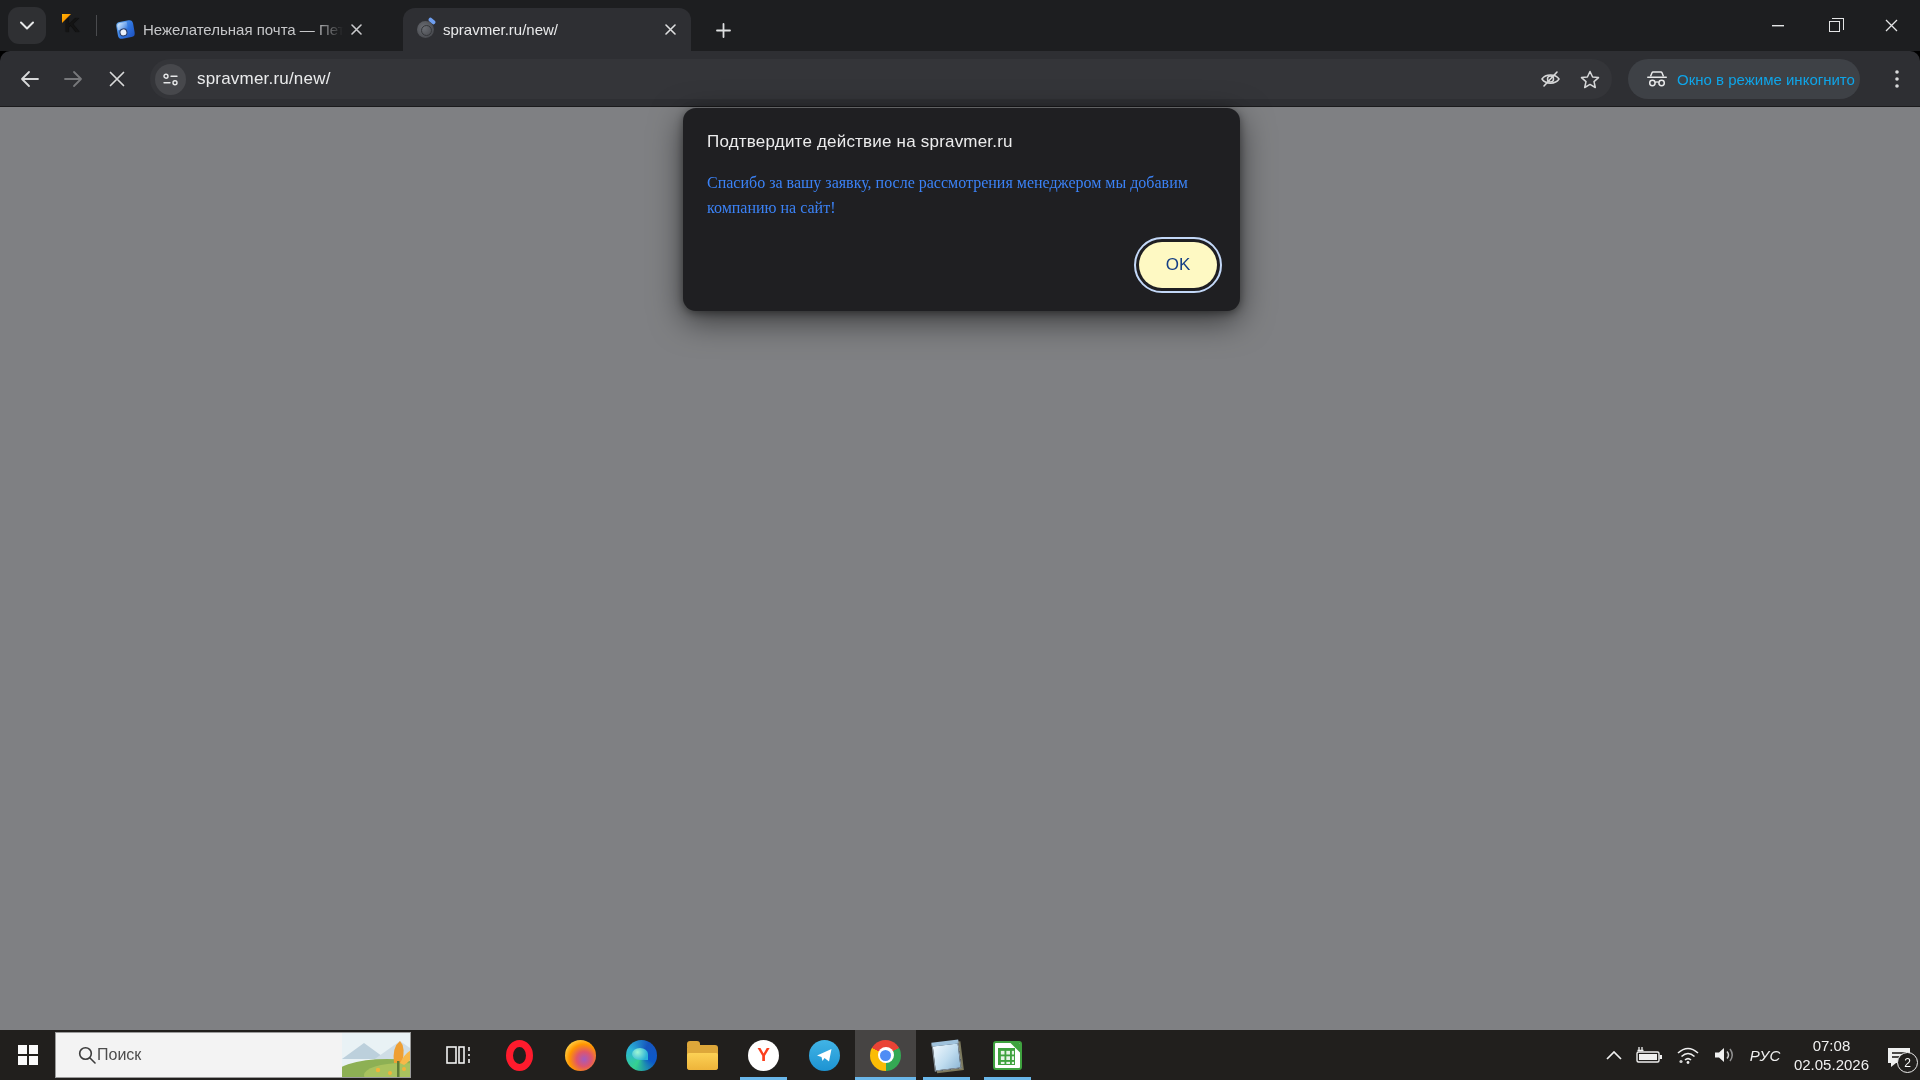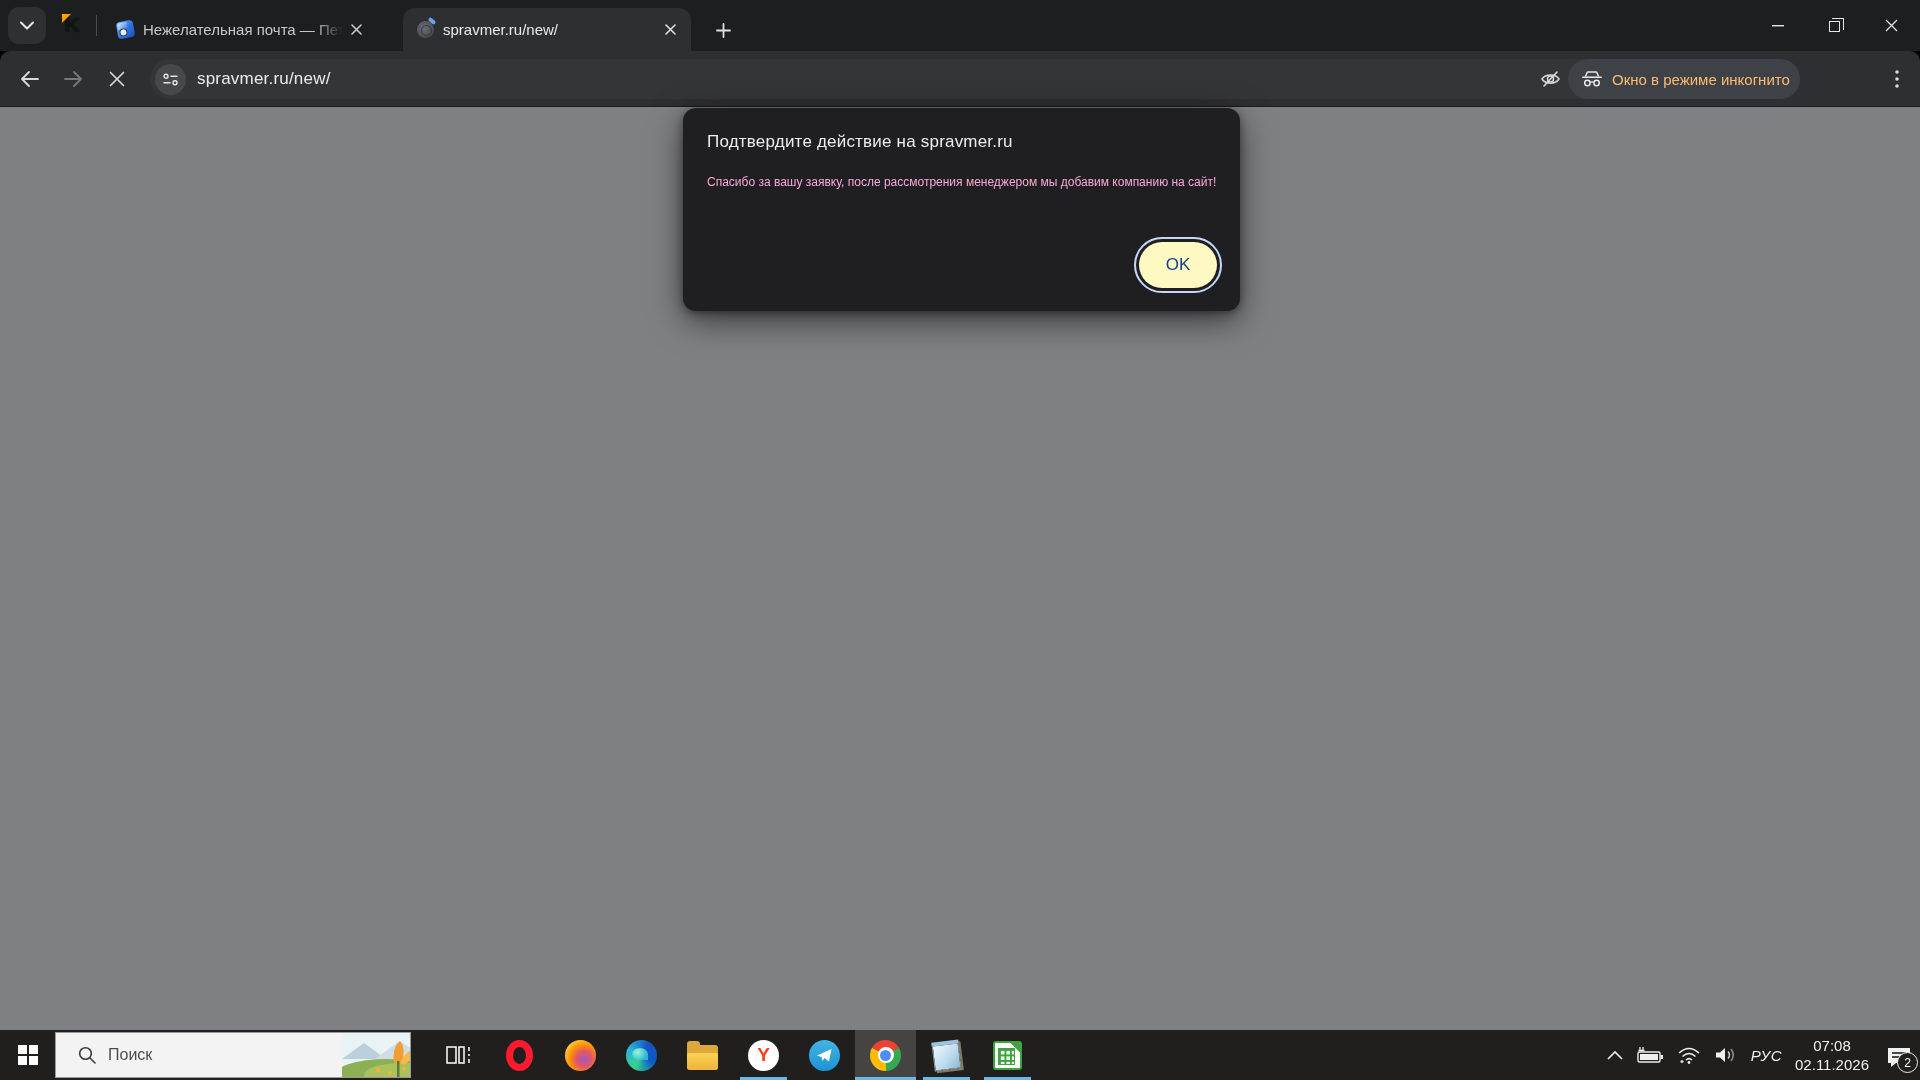--- a/index.html
+++ b/index.html
@@ -39,42 +39,42 @@
   .restore-glyph { position:relative; width:11px; height:11px; border:1px solid #e4e5e6; margin-top:2px; background:#1d1e20; }
   .restore-glyph::before { content:""; position:absolute; left:2px; top:-4px; width:11px; height:11px; border:1px solid #e4e5e6; border-left:none; border-bottom:none; }
 
   
   .toolbar { position:absolute; left:0; top:51px; width:1920px; height:56px; background:#2e2f33; border-radius:10px 10px 0 0; border-bottom:1px solid #1b1b1d; }
   .nav-btn { position:absolute; top:8px; width:40px; height:40px; border-radius:50%; display:flex; align-items:center; justify-content:center; cursor:pointer; }
   .omnibox { position:absolute; left:150px; top:8px; width:1462px; height:40px; border-radius:20px; background:#343539; display:flex; align-items:center; }
   .site-chip { width:31px; height:31px; border-radius:50%; background:#47484c; margin-left:5px; display:flex; align-items:center; justify-content:center; cursor:pointer; flex:0 0 auto; }
   .url-text { margin-left:11px; font-size:17px; color:#eaebec; letter-spacing:.2px; flex:1 1 auto; white-space:nowrap; overflow:hidden; }
   .omni-icon { width:36px; height:36px; border-radius:50%; display:flex; align-items:center; justify-content:center; cursor:pointer; flex:0 0 auto; margin-right:4px; }
-  .incog-badge { position:absolute; left:1568px; top:8px; height:40px; width:232px; border-radius:20px; background:#3e4146; display:flex; align-items:center; color:#fdba74; font-size:15px; }
+  .incog-badge { position:absolute; left:1628px; top:8px; height:40px; width:232px; border-radius:20px; background:#3e4146; display:flex; align-items:center; color:#0ea5e9; font-size:15px;justify-content:center; }
   .incog-badge svg { margin:0 9px 0 13px; flex:0 0 auto; }
   .menu-btn { position:absolute; left:1878px; top:8px; width:38px; height:40px; display:flex; align-items:center; justify-content:center; cursor:pointer; }
 
   
   .page { position:absolute; left:0; top:107px; width:1920px; height:923px; background:#7f8083; }
 
   
   .dialog { position:absolute; left:683px; top:108px; width:557px; height:203px; background:#1f1f22; border-radius:13px; box-shadow:0 10px 32px rgba(0,0,0,.55),0 2px 8px rgba(0,0,0,.4); }
   .dialog-title { position:absolute; left:24px; top:24px; right:12px; font-size:17px; font-weight:normal; color:#ececed; letter-spacing:.2px; }
-  .dialog-msg { position:absolute; left:24px; top:62px; width:512px; font-size:12px; line-height:25px; color:#f9a8d4; }
+  .dialog-msg { position:absolute; left:24px; top:62px; width:512px; font-size:16px; line-height:25px; color:#3b82f6;font-family:Liberation Serif, serif; }
   .ok-ring { position:absolute; right:18px; bottom:18px; border:2px solid #c3d8f8; border-radius:29px; padding:3px; cursor:pointer; }
   .ok-btn { width:78px; height:46px; border-radius:23px; background:#fef9c3; color:#153f85; font-size:17px; display:flex; align-items:center; justify-content:center; font-family:inherit; border:none; cursor:pointer; }
 
   
   .taskbar { position:absolute; left:0; top:1030px; width:1920px; height:50px; background:#211f1d; }
   .start-btn { position:absolute; left:0; top:0; width:55px; height:50px; display:flex; align-items:center; justify-content:center; cursor:pointer; }
   .win-logo { display:grid; grid-template-columns:9px 9px; grid-template-rows:9px 9px; gap:2px; }
   .win-logo span { background:#fbfbfb; }
   .searchbox { position:absolute; left:55px; top:2px; width:356px; height:46px; background:#f3f3f3; border:1px solid #9a9a9a; display:flex; align-items:center; }
   .searchbox svg { margin-left:22px; flex:0 0 auto; }
-  .searchbox input { border:none; outline:none; background:transparent; font-size:16px; color:#8b5cf6; margin-left:12px; width:160px; font-family:inherit; }
+  .searchbox input { border:none; outline:none; background:transparent; font-size:16px; color:#8b5cf6; margin-left:1px; width:160px; font-family:inherit; }
   .searchbox input::placeholder { color:#4d4d4d; opacity:1; }
   .search-art { position:absolute; right:0; top:0; width:90px; height:44px; overflow:hidden; }
 
   .app-slots { position:absolute; left:428px; top:0; height:50px; display:flex; }
   .slot { width:61px; height:50px; position:relative; display:flex; align-items:center; justify-content:center; cursor:pointer; }
   .slot.highlight { background:rgba(255,255,255,.17); }
   .slot.running::after { content:""; position:absolute; bottom:0; left:7px; right:7px; height:3px; background:#6ab7ea; }
   .slot.highlight.running::after { left:0; right:0; }
 
   .ico { width:31px; height:31px; position:relative; }
@@ -355,21 +355,21 @@
       <div class="tray-item">
         <svg width="24" height="18" viewBox="0 0 24 18">
           <path d="M2 6.5 H6 L11 2 V16 L6 11.5 H2 Z" fill="#f0f0f0"></path>
           <path d="M14 5.5 Q17 9 14 12.5" fill="none" stroke="#c9c9c9" stroke-width="1.5"></path>
           <path d="M17 3 Q21.5 9 17 15" fill="none" stroke="#8f8f8f" stroke-width="1.5"></path>
         </svg>
       </div>
       <div class="tray-item lang">РУС</div>
       <div class="clock">
         <div>07:08</div>
-        <div>02.11.2026</div>
+        <div>02.05.2026</div>
       </div>
       <div class="tray-item notif">
         <svg width="26" height="24" viewBox="0 0 26 24" style="margin-top:6px">
           <path d="M2 2 H24 V17 H10 L5 21 V17 H2 Z" fill="#f0f0f0"></path>
           <line x1="6" y1="7" x2="20" y2="7" stroke="#211f1d" stroke-width="1.6"></line>
           <line x1="6" y1="11" x2="20" y2="11" stroke="#211f1d" stroke-width="1.6"></line>
         </svg>
         <span class="badge">2</span>
       </div>
     </div>

